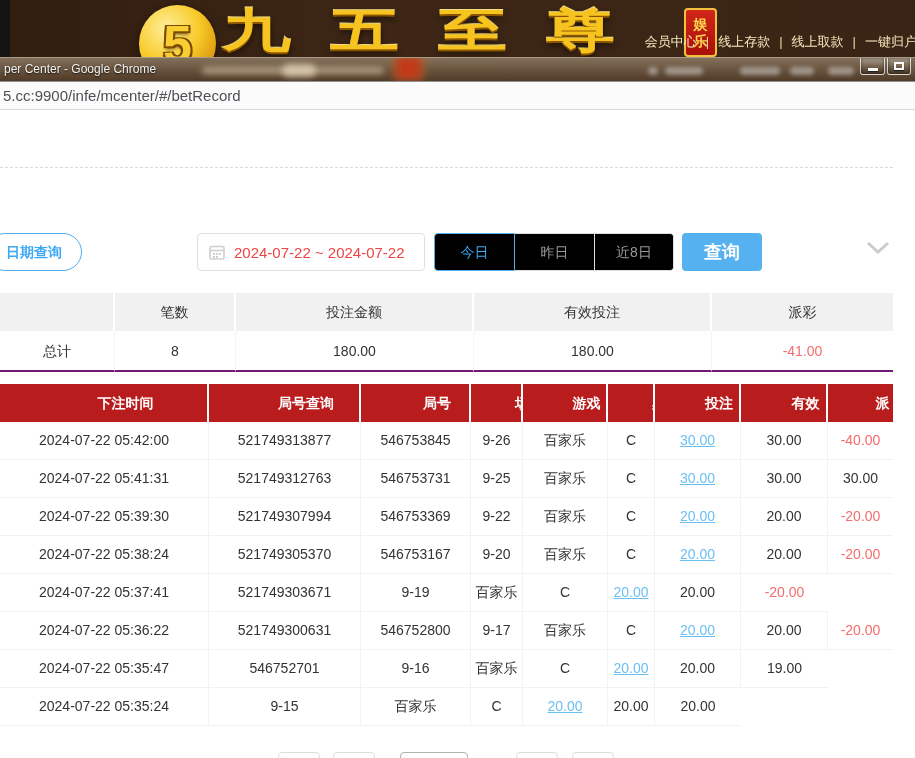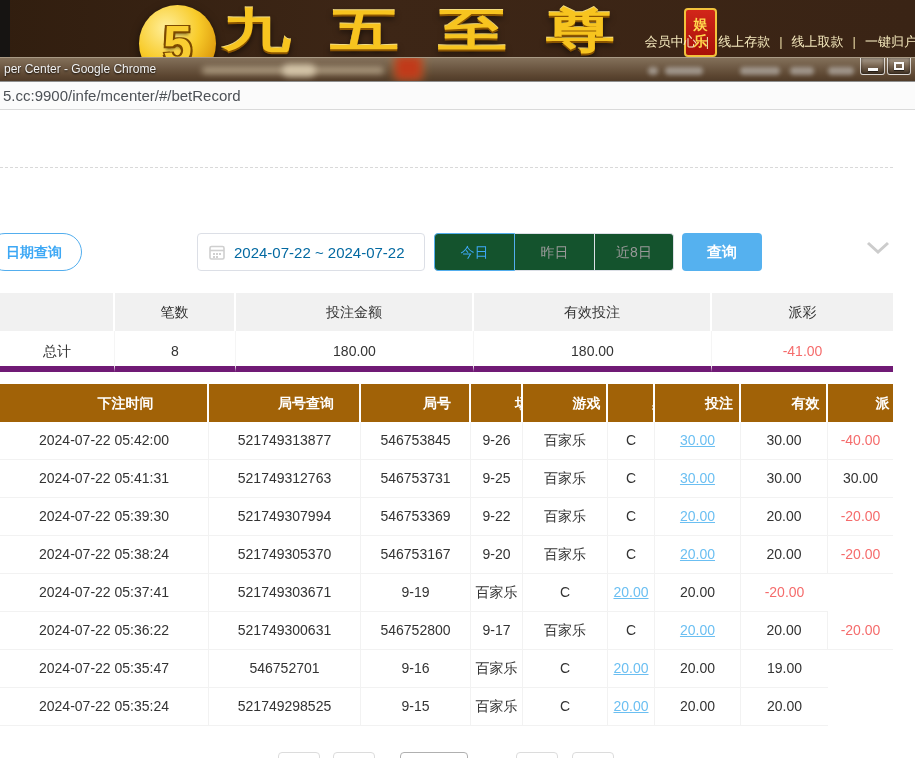--- a/index.html
+++ b/index.html
@@ -69,45 +69,45 @@
 
   
   .filters { position:absolute; left:0; top:123px; height:38px; width:915px; }
   .pill { position:absolute; height:38px; border-radius:19px; border:1px solid #dcdfe6; background:#fff;
     font-size:14px; color:#5a6875; text-align:center; line-height:36px; cursor:pointer; }
   .pill-date { left:-14px; width:96px; border-color:#53aeee; color:#3da8f5; font-weight:bold; }
   .pill-round { left:97px; width:83px; }
   .date-input { position:absolute; left:197px; top:0; width:228px; height:38px; border:1px solid #dcdfe6;
     border-radius:4px; background:#fff; display:flex; align-items:center; }
   .date-input svg { margin-left:11px; }
-  .date-text { margin-left:9px; font-size:15px; color:#0369a1; }
+  .date-text { margin-left:9px; font-size:15px; color:#ef4444; }
   .btn-group { position:absolute; left:434px; top:0; display:flex; }
-  .grp-btn { width:80px; height:38px; background:#14532d; border:1px solid #dcdfe6; font-size:14px;
+  .grp-btn { width:80px; height:38px; background:#000000; border:1px solid #dcdfe6; font-size:14px;
     color:#999; text-align:center; line-height:36px; cursor:pointer; }
   .grp-btn:first-child { border-radius:4px 0 0 4px; width:81px; }
   .grp-btn:last-child { border-radius:0 4px 4px 0; border-left:none; width:79px; }
   .grp-btn.mid { border-left:none; }
   .grp-btn.active { border:1px solid #53aeee; color:#3da8f5; }
   .search-btn { position:absolute; left:682px; top:0; width:80px; height:38px; background:#55b1ef;
-    border:none; border-radius:4px; color:#fff; font-size:15px; font-weight:bold; cursor:pointer; }
+    border:none; border-radius:4px; color:#fff; font-size:18px; font-weight:bold; cursor:pointer; }
 
   
   .summary { position:absolute; left:0; top:183px; width:893px; }
   .sum-head, .sum-row { display:grid; grid-template-columns:115px 121px 238px 238px 181px;border-radius:12px; }
   .sum-head > div { background:#f1f1f1; height:38px; line-height:38px; text-align:center;
     font-size:14px; color:#333; border-right:2px solid #fff; }
   .sum-head > div:last-child { border-right:none; }
   .sum-row > div { height:41px; line-height:41px; text-align:center; font-size:14px; color:#333;
-    border-right:1px solid #f5f5f5; border-bottom:6px solid #701a75; background:#fff; }
+    border-right:1px solid #f5f5f5; border-bottom:2px solid #701a75; background:#fff; }
   .sum-row > div:last-child { border-right:none; }
 
   
   .bets { position:absolute; left:0; top:274px; width:893px; }
   .bet-head, .bet-row { display:grid; grid-template-columns:209px 152px 110px 52px 85px 47px 86px 87px 65px; }
-  .bet-head > div { background:#a16207; height:38px; line-height:38px; text-align:center;
+  .bet-head > div { background:#b91c1c; height:38px; line-height:38px; text-align:center;
     font-size:14px; font-weight:bold; color:#fff; border-right:2px solid #fff;padding-left:44px; }
   .bet-head > div:last-child { border-right:none; }
   .bet-row > div { height:38px; line-height:37px; text-align:center; font-size:14px; color:#333;
     border-right:1px solid #f2f2f2; border-bottom:1px solid #f2f2f2; background:#fff; white-space:nowrap; overflow:hidden; }
   .bet-row > div:last-child { border-right:none; }
   .bet-row > div[data-col="6"] { color:#6bbff2; text-decoration:underline; cursor:pointer; }
   .neg { color:#f56c6c !important; }
 
   
   .pager-btn { position:absolute; top:642px; height:30px; border:1px solid #dcdcdc; border-radius:4px; background:#fff; cursor:pointer; }
@@ -295,21 +295,20 @@
             <div data-col="2">546752701</div>
             <div data-col="3">9-16</div>
             <div data-col="4">百家乐</div>
             <div data-col="5">C</div>
             <div data-col="6">20.00</div>
             <div data-col="7">20.00</div>
             <div data-col="8">19.00</div>
           </div>
           <div class="bet-row">
             <div data-col="0">2024-07-22 05:35:24</div>
-            <div data-col="1">521749298525</div>
             <div data-col="3">9-15</div>
             <div data-col="4">百家乐</div>
             <div data-col="5">C</div>
             <div data-col="6">20.00</div>
             <div data-col="7">20.00</div>
             <div data-col="8">20.00</div>
           </div>
         </div>
     </div>
 

